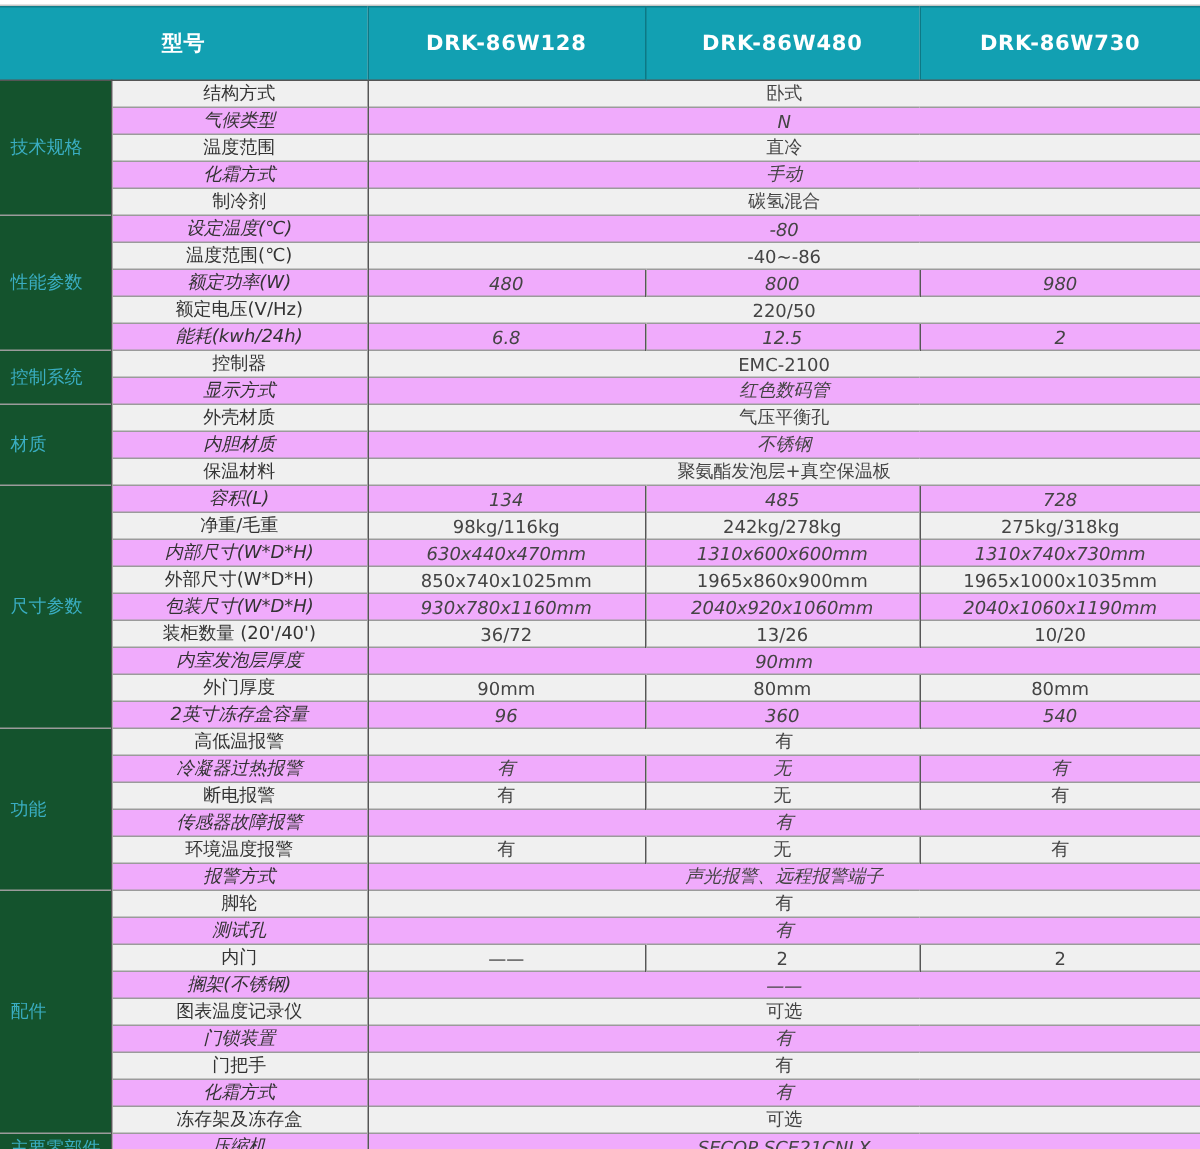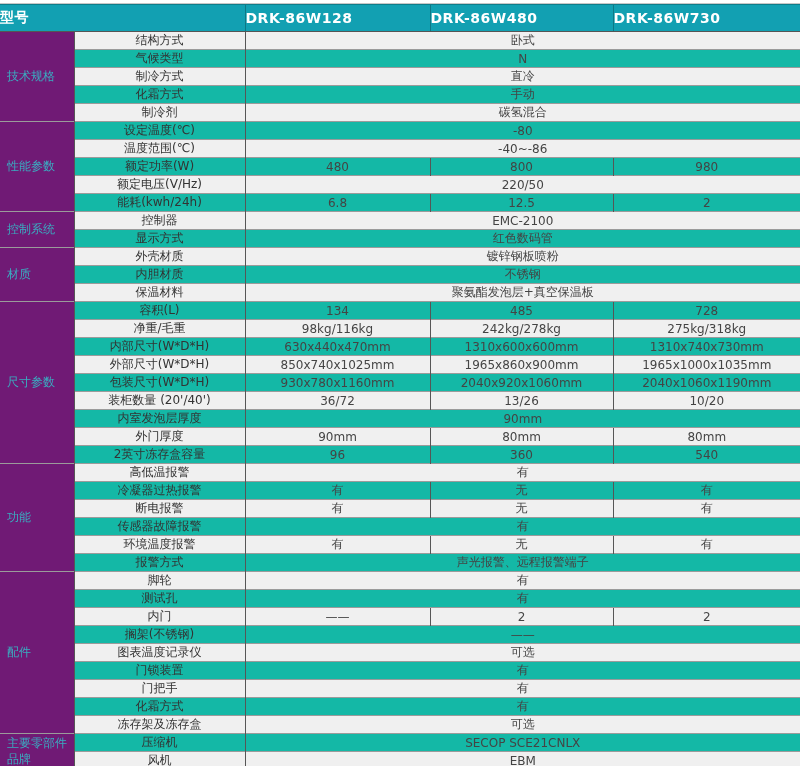--- a/index.html
+++ b/index.html
@@ -21,50 +21,50 @@
     border-bottom:1px solid var(--line-light);
   }
   col.c-cat{width:74px;}
   col.c-param{width:171px;}
   col.c-m1{width:185px;}
   col.c-m2{width:183px;}
   col.c-m3{width:187px;}
   th{
     background:var(--header-bg);color:var(--header-text);
     font-size:14px;font-weight:700;height:26px;
-    text-align:left;vertical-align:middle;padding:0;
+    text-align:center;vertical-align:middle;padding:11px;
     border-top:2px solid rgba(0,0,0,0.22);
     border-bottom:1px solid #555555;
     letter-spacing:0.5px;
   }
   th + th{border-left:1px solid rgba(0,0,0,0.25);}
   td{
     height:18px;padding:0 4px;box-sizing:border-box;
     vertical-align:middle;white-space:nowrap;overflow:hidden;
   }
   td.cat{
-    background:#701a75;color:var(--cat-color);
+    background:#14532d;color:var(--cat-color);
     font-size:12px;text-align:left;padding-left:7px;
     border-top:1px solid var(--line-light);
     line-height:1.3;white-space:normal;
   }
   td.param{
     font-size:12px;color:#333333;text-align:center;
     border-top:1px solid var(--line-light);
     border-left:1px solid var(--line-dark);
     border-right:1px solid var(--line-dark);
   }
   td.val{
     font-size:12px;color:#444444;text-align:center;
     border-top:1px solid var(--line-light);
     border-left:1px solid var(--line-dark);
   }
   td.val:first-of-type{border-left:none;}
   td.shade{background:var(--shade);}
-  td.plain{background:#14b8a6;}
+  td.plain{background:#f0abfc;font-style:italic;}
 </style>
 </head>
 <body>
 
 <div>
   <table class="spec-table">
     <colgroup>
       <col class="c-cat">
         <col class="c-param">
         <col class="c-m1">
@@ -83,21 +83,21 @@
         <tr>
           <td class="cat" rowspan="5">技术规格</td>
           <td class="param shade">结构方式</td>
           <td class="val shade" colspan="3">卧式</td>
         </tr>
         <tr>
           <td class="param plain">气候类型</td>
           <td class="val plain" colspan="3">N</td>
         </tr>
         <tr>
-          <td class="param shade">制冷方式</td>
+          <td class="param shade">温度范围</td>
           <td class="val shade" colspan="3">直冷</td>
         </tr>
         <tr>
           <td class="param plain">化霜方式</td>
           <td class="val plain" colspan="3">手动</td>
         </tr>
         <tr>
           <td class="param shade">制冷剂</td>
           <td class="val shade" colspan="3">碳氢混合</td>
         </tr>
@@ -131,21 +131,21 @@
           <td class="param shade">控制器</td>
           <td class="val shade" colspan="3">EMC-2100</td>
         </tr>
         <tr>
           <td class="param plain">显示方式</td>
           <td class="val plain" colspan="3">红色数码管</td>
         </tr>
         <tr>
           <td class="cat" rowspan="3">材质</td>
           <td class="param shade">外壳材质</td>
-          <td class="val shade" colspan="3">镀锌钢板喷粉</td>
+          <td class="val shade" colspan="3">气压平衡孔</td>
         </tr>
         <tr>
           <td class="param plain">内胆材质</td>
           <td class="val plain" colspan="3">不锈钢</td>
         </tr>
         <tr>
           <td class="param shade">保温材料</td>
           <td class="val shade" colspan="3">聚氨酯发泡层+真空保温板</td>
         </tr>
         <tr>

